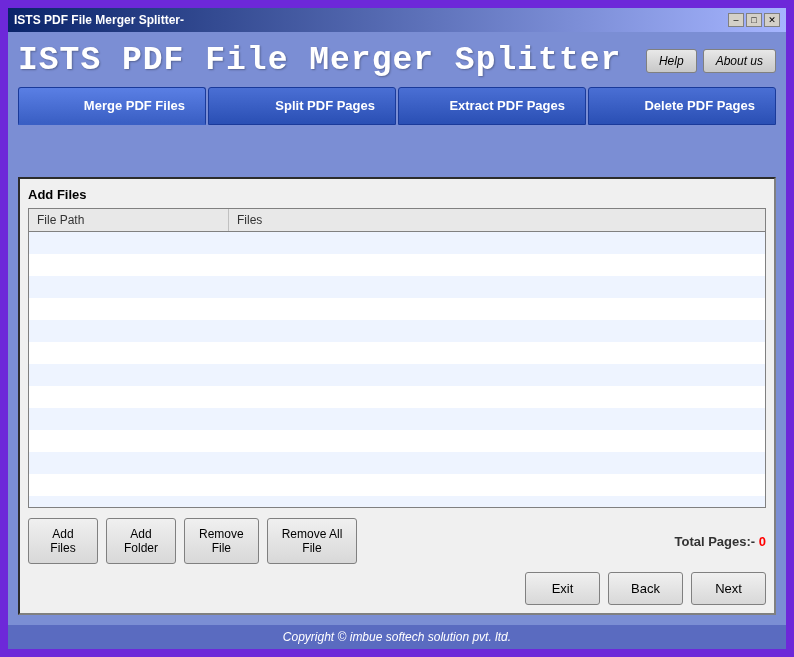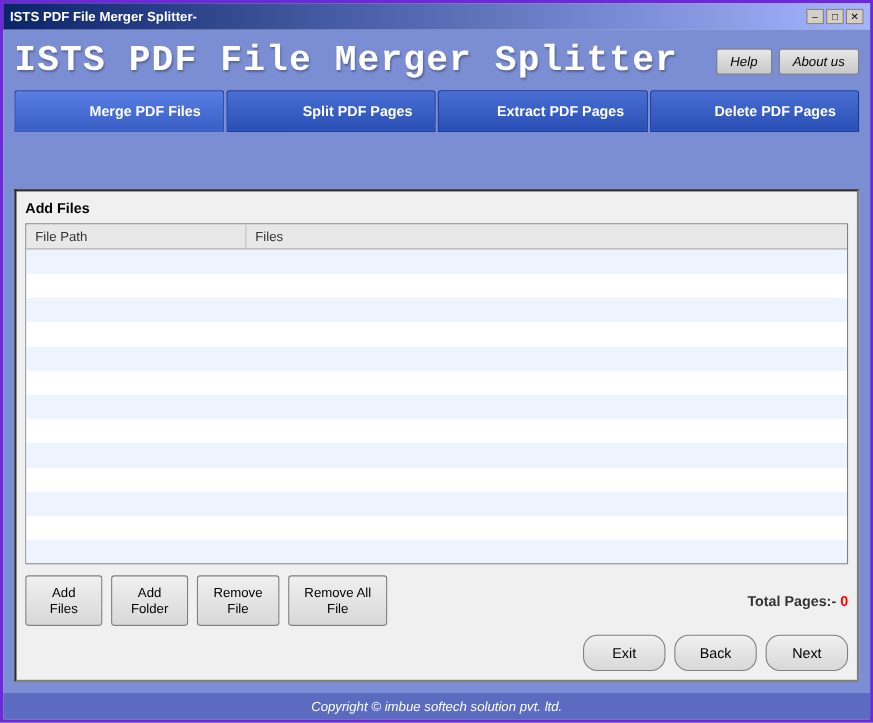--- a/index.html
+++ b/index.html
@@ -10,21 +10,21 @@
       width: 794px;
       height: 657px;
       overflow: hidden;
     }
 
     
     .window {
       width: 794px;
       height: 657px;
       background: #d4d0c8;
-      border: 3px solid #6d28d9;
+      border: 8px solid #6d28d9;
       display: flex;
       flex-direction: column;
     }
 
     .title-bar {
       background: linear-gradient(to right, #0a246a, #a6b5ff);
       color: white;
       padding: 4px 6px;
       display: flex;
       align-items: center;
@@ -222,21 +222,21 @@
       display: flex;
       justify-content: flex-end;
       align-items: center;
       margin-top: 8px;
       gap: 8px;
     }
 
     .nav-btn {
       background: linear-gradient(to bottom, #f0f0f0, #d8d8d8);
       border: 1px solid #808080;
-      border-radius: 13px;
+      border-radius: 3px;
       padding: 8px 20px;
       font-size: 13px;
       cursor: pointer;
       color: #000;
       min-width: 75px;
       text-align: center;
     }
 
     
     .copyright-bar {

